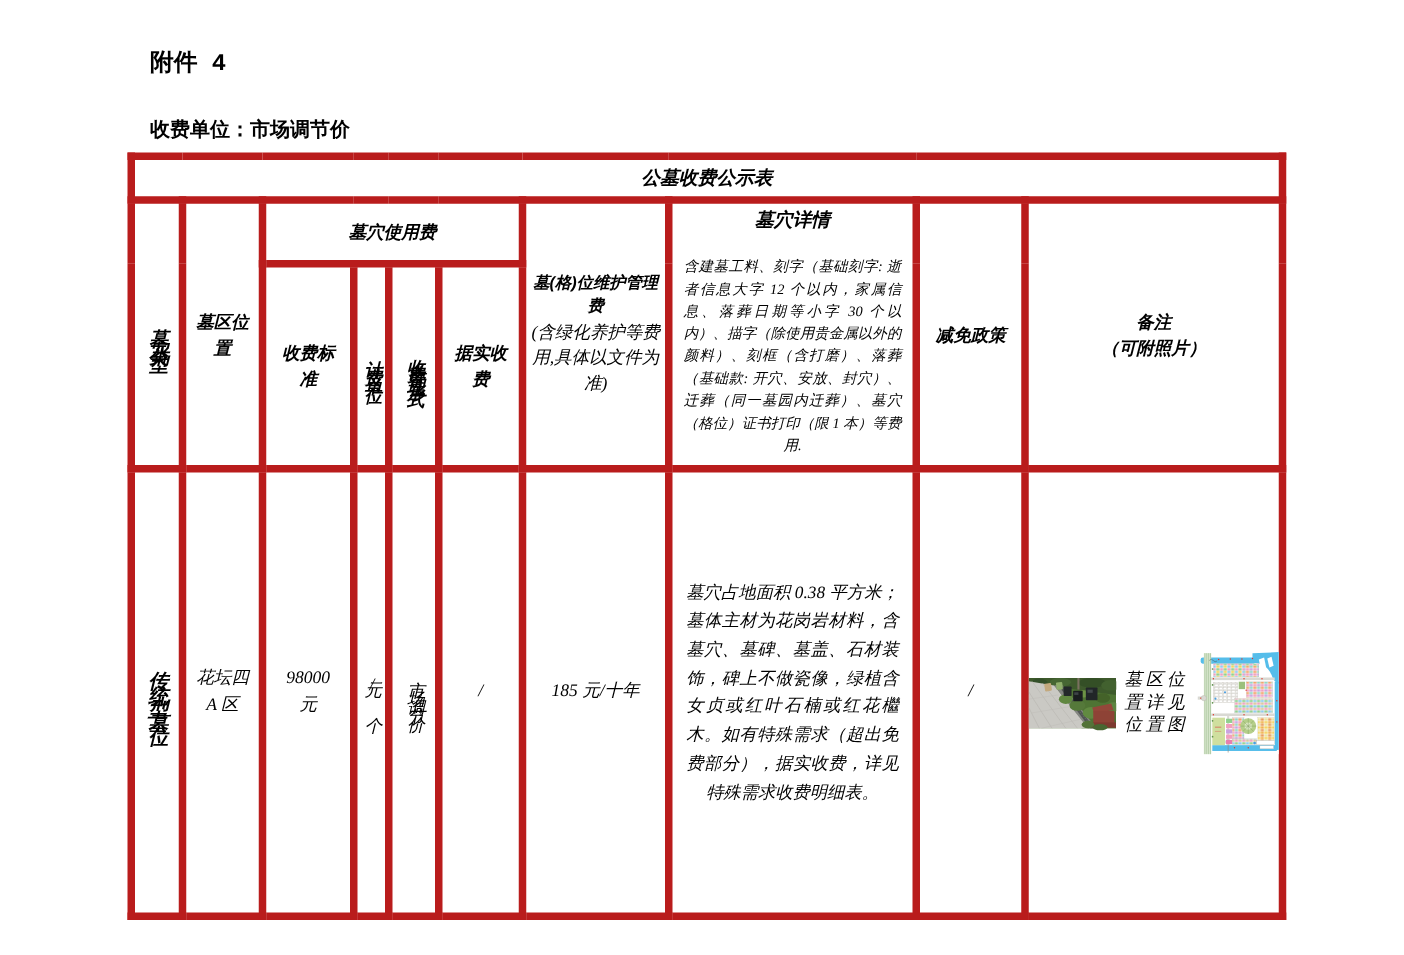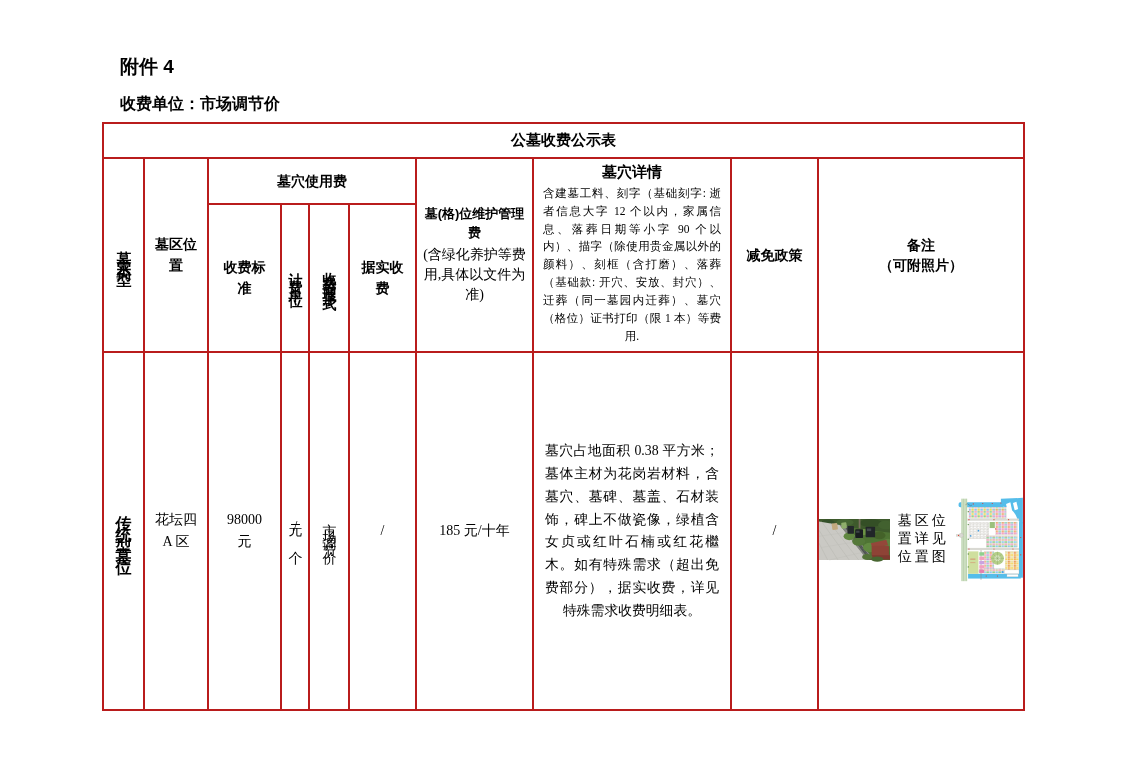--- a/index.html
+++ b/index.html
@@ -1,52 +1,52 @@
 <!DOCTYPE html>
 <html><head>
 <meta charset="utf-8">
 <style>
   html,body{margin:0;padding:0;}
   body{
     width:1123px;height:764px;background:#ffffff;position:relative;overflow:hidden;
     font-family:"Liberation Serif","DejaVu Serif",serif;color:#000;
   }
   .attachment{
-    position:absolute;left:120px;top:54px;font-size:19px;font-weight:bold;
-    font-family:Liberation Sans, sans-serif;
+    position:absolute;left:120px;top:37px;font-size:19px;font-weight:bold;
+    font-family:Liberation Mono, monospace;
   }
   .unit{
     position:absolute;left:120px;top:94px;font-size:16px;font-weight:bold;
     font-family:"Liberation Sans","DejaVu Sans",sans-serif;
   }
   table.fee-table{
     position:absolute;left:102px;top:122px;width:921px;
     border-collapse:collapse;table-layout:fixed;
     border:2px solid #000;
   }
   table.fee-table td{
-    border:2px solid #b91c1c;text-align:center;vertical-align:middle;
-    padding:0;overflow:visible;
+    border:6px solid #b91c1c;text-align:center;vertical-align:middle;
+    padding:0;overflow:visible;font-style:italic;
   }
   .title-cell{font-size:15px;font-weight:bold;font-family:"Liberation Sans","DejaVu Sans",sans-serif;}
   .hdr{font-size:14px;font-weight:bold;font-family:"Liberation Sans","DejaVu Sans",sans-serif;line-height:1.45;}
   .wrap3{display:inline-block;max-width:3.3em;word-break:break-all;line-height:1.5;}
   .vtext{
     writing-mode:vertical-rl;text-orientation:upright;
     display:inline-block;letter-spacing:6px;line-height:1;
   }
   .v-grave-type{font-size:15px;font-weight:bold;letter-spacing:7px;}
   .v-bill-unit-h{font-size:14px;font-weight:bold;letter-spacing:7px;}
   .v-mgmt-h{font-size:14px;font-weight:bold;letter-spacing:5px;}
   .v-row-type{font-size:16px;font-weight:bold;letter-spacing:11px;font-family:"Liberation Sans","DejaVu Sans",sans-serif;}
   .v-row-unit{font-size:14px;letter-spacing:6px;font-family:"Liberation Serif","DejaVu Serif",serif;}
   .v-row-mgmt{font-size:14px;letter-spacing:7px;font-family:"Liberation Serif","DejaVu Serif",serif;}
   .maint-title{font-size:13px;font-weight:bold;font-family:"Liberation Sans","DejaVu Sans",sans-serif;line-height:1.45;display:block;padding:0 4px;}
   .maint-note{font-size:14px;line-height:1.45;display:block;padding:0 0;margin-top:2px;}
-  .detail-title{font-size:15px;font-weight:bold;font-family:"Liberation Sans","DejaVu Sans",sans-serif;display:block;margin-bottom:3px;}
+  .detail-title{font-size:15px;font-weight:bold;font-family:"Liberation Sans","DejaVu Sans",sans-serif;display:block;margin-bottom:20px;}
   .detail-note{
     font-size:11.5px;line-height:1.55;display:block;padding:0 9px;
     text-align:justify;text-align-last:center;
   }
   .detail-cell-inner{padding:4px 0 6px 0;}
   .body-text{font-size:14px;line-height:1.6;}
   .detail-paragraph{
     font-size:13.8px;line-height:1.65;display:block;padding:0 11px;
     text-align:justify;text-align-last:center;
   }
@@ -89,21 +89,21 @@
       <span class="wrap3">墓区位置</span>
     </td>
     <td colspan="4" class="hdr">墓穴使用费</td>
     <td rowspan="2">
       <span class="maint-title">墓(格)位维护管理费</span>
       <span class="maint-note">(含绿化养护等费用,具体以文件为准)</span>
     </td>
     <td rowspan="2">
       <div class="detail-cell-inner">
         <span class="detail-title">墓穴详情</span>
-        <span class="detail-note">含建墓工料、刻字（基础刻字: 逝者信息大字 12 个以内，家属信息、落葬日期等小字 90 个以内）、描字（除使用贵金属以外的颜料）、刻框（含打磨）、落葬（基础款: 开穴、安放、封穴）、迁葬（同一墓园内迁葬）、墓穴（格位）证书打印（限 1 本）等费用.</span>
+        <span class="detail-note">含建墓工料、刻字（基础刻字: 逝者信息大字 12 个以内，家属信息、落葬日期等小字 30 个以内）、描字（除使用贵金属以外的颜料）、刻框（含打磨）、落葬（基础款: 开穴、安放、封穴）、迁葬（同一墓园内迁葬）、墓穴（格位）证书打印（限 1 本）等费用.</span>
       </div>
     </td>
     <td rowspan="2" class="hdr">减免政策</td>
     <td rowspan="2" class="hdr">
       <span>备注</span><br>
       <span>（可附照片）</span>
     </td>
   </tr>
 
   <tr style="height:128px">

